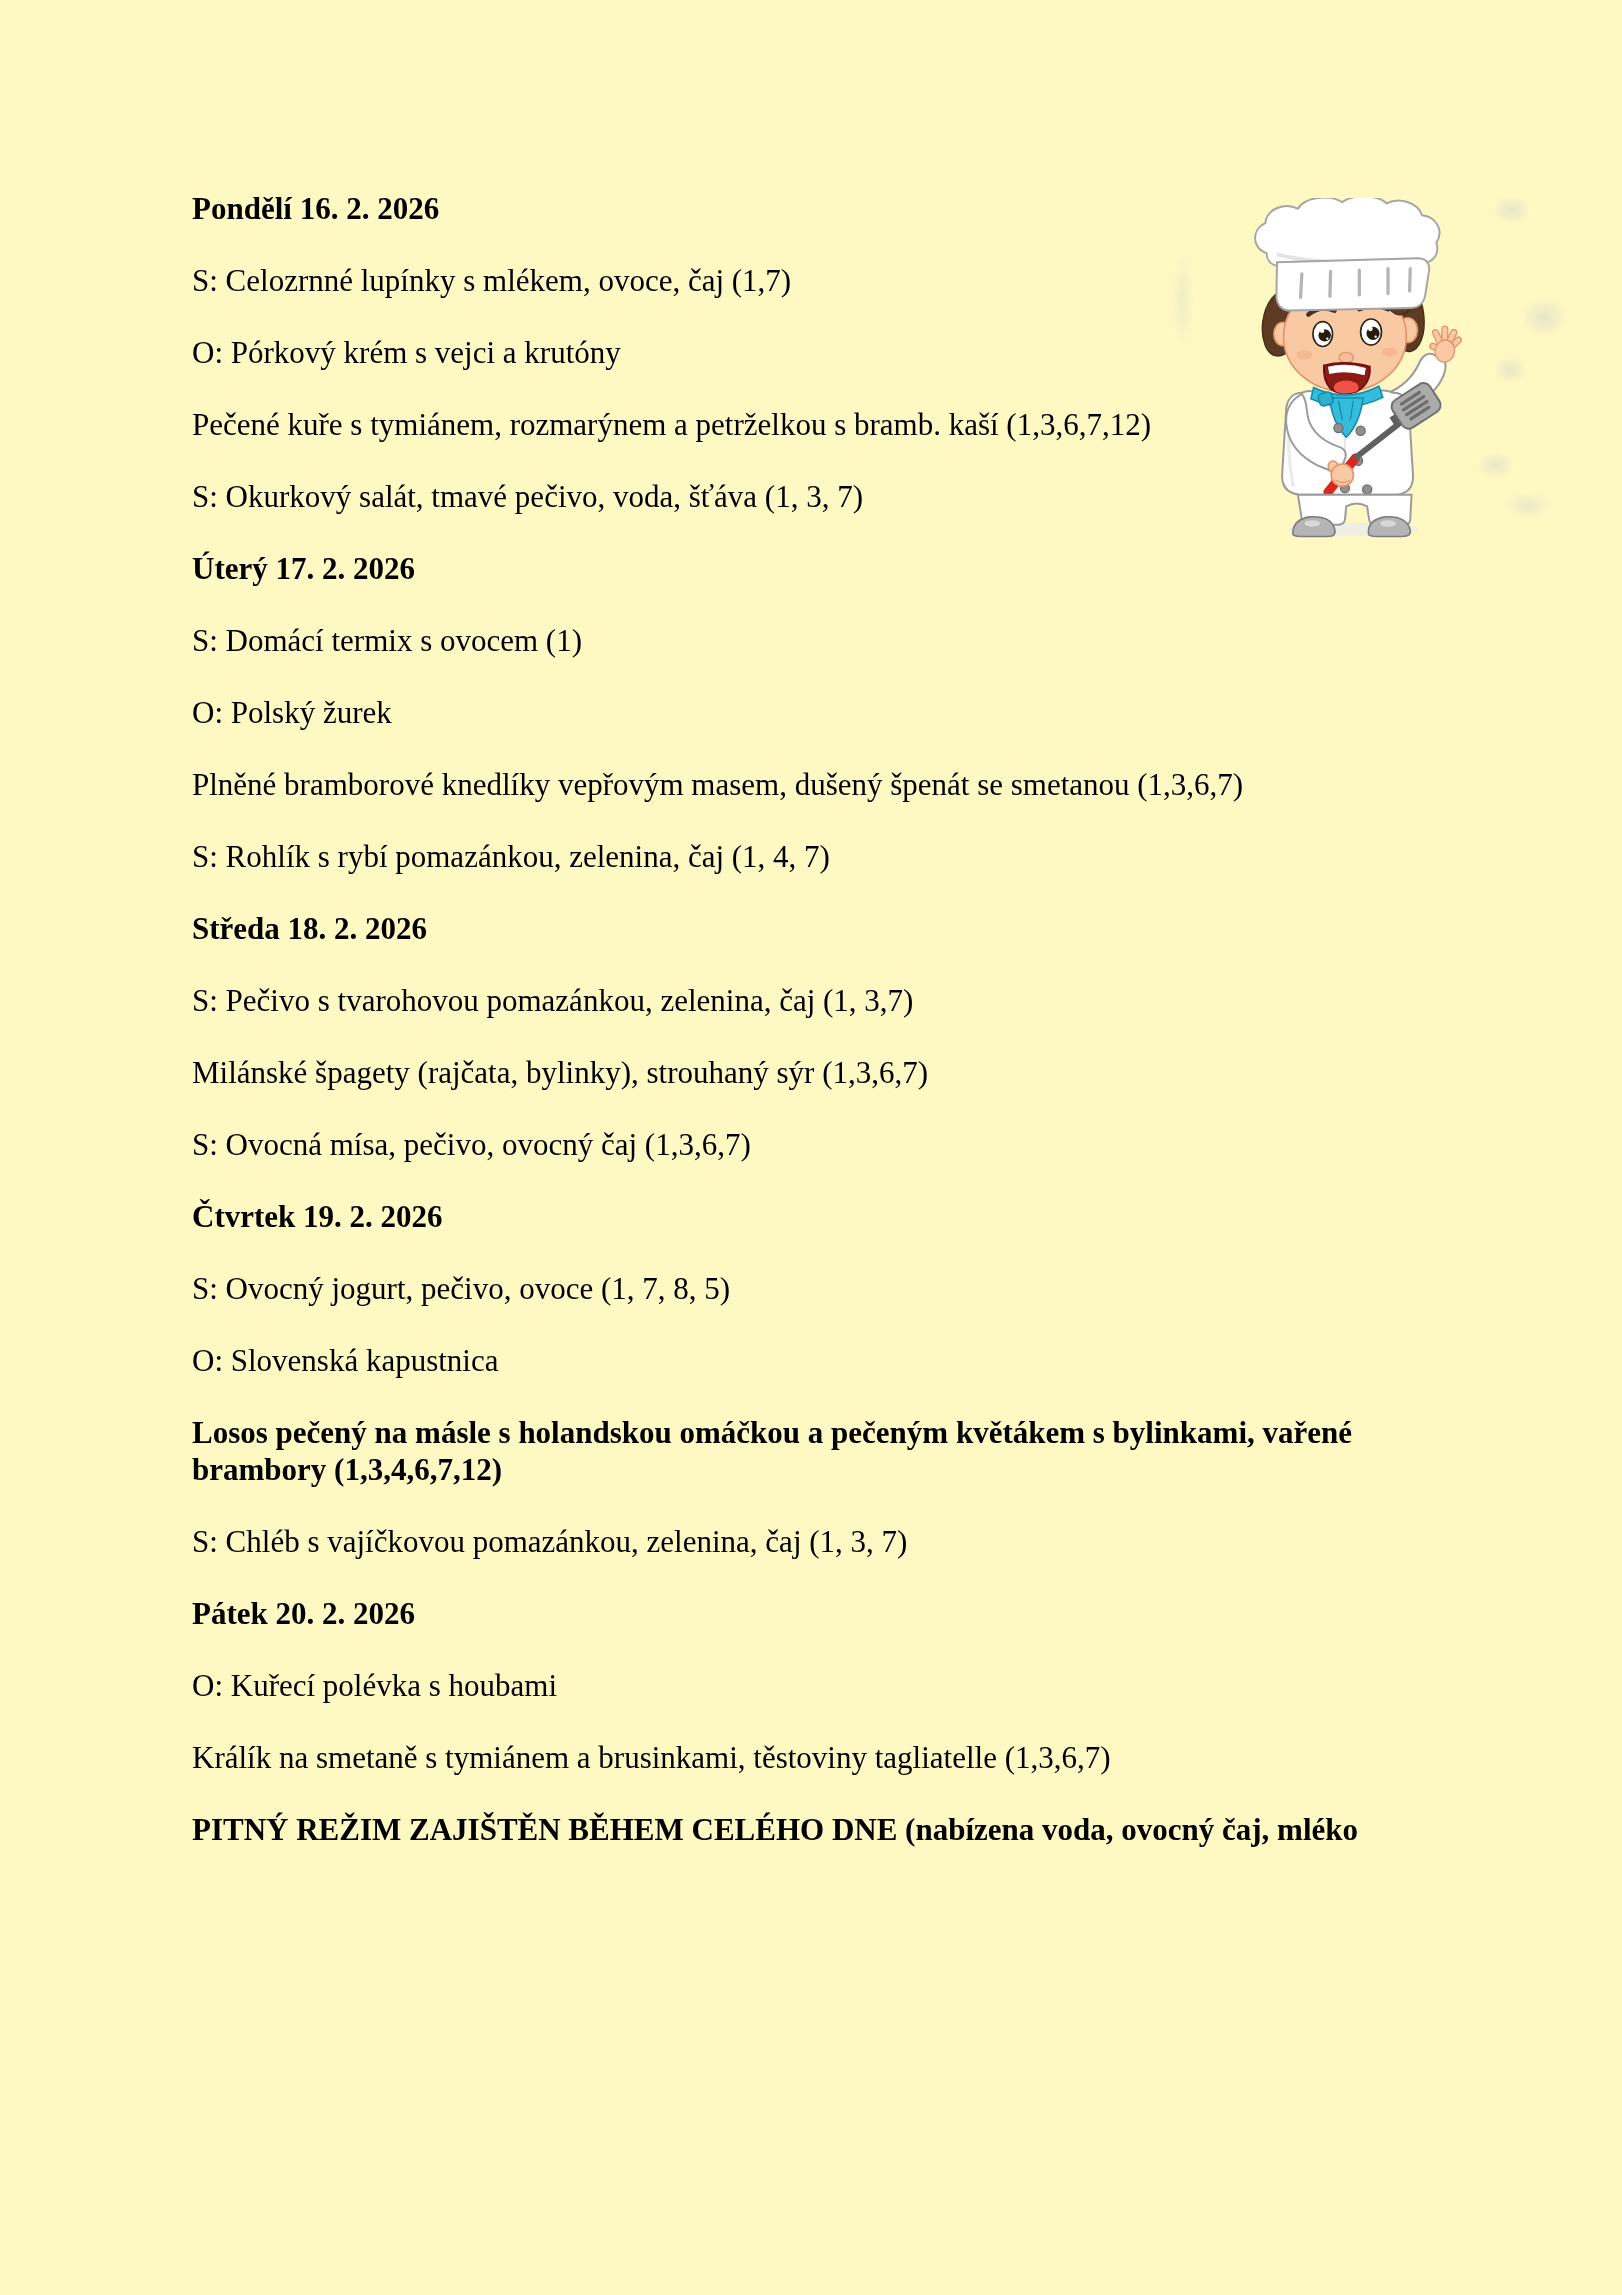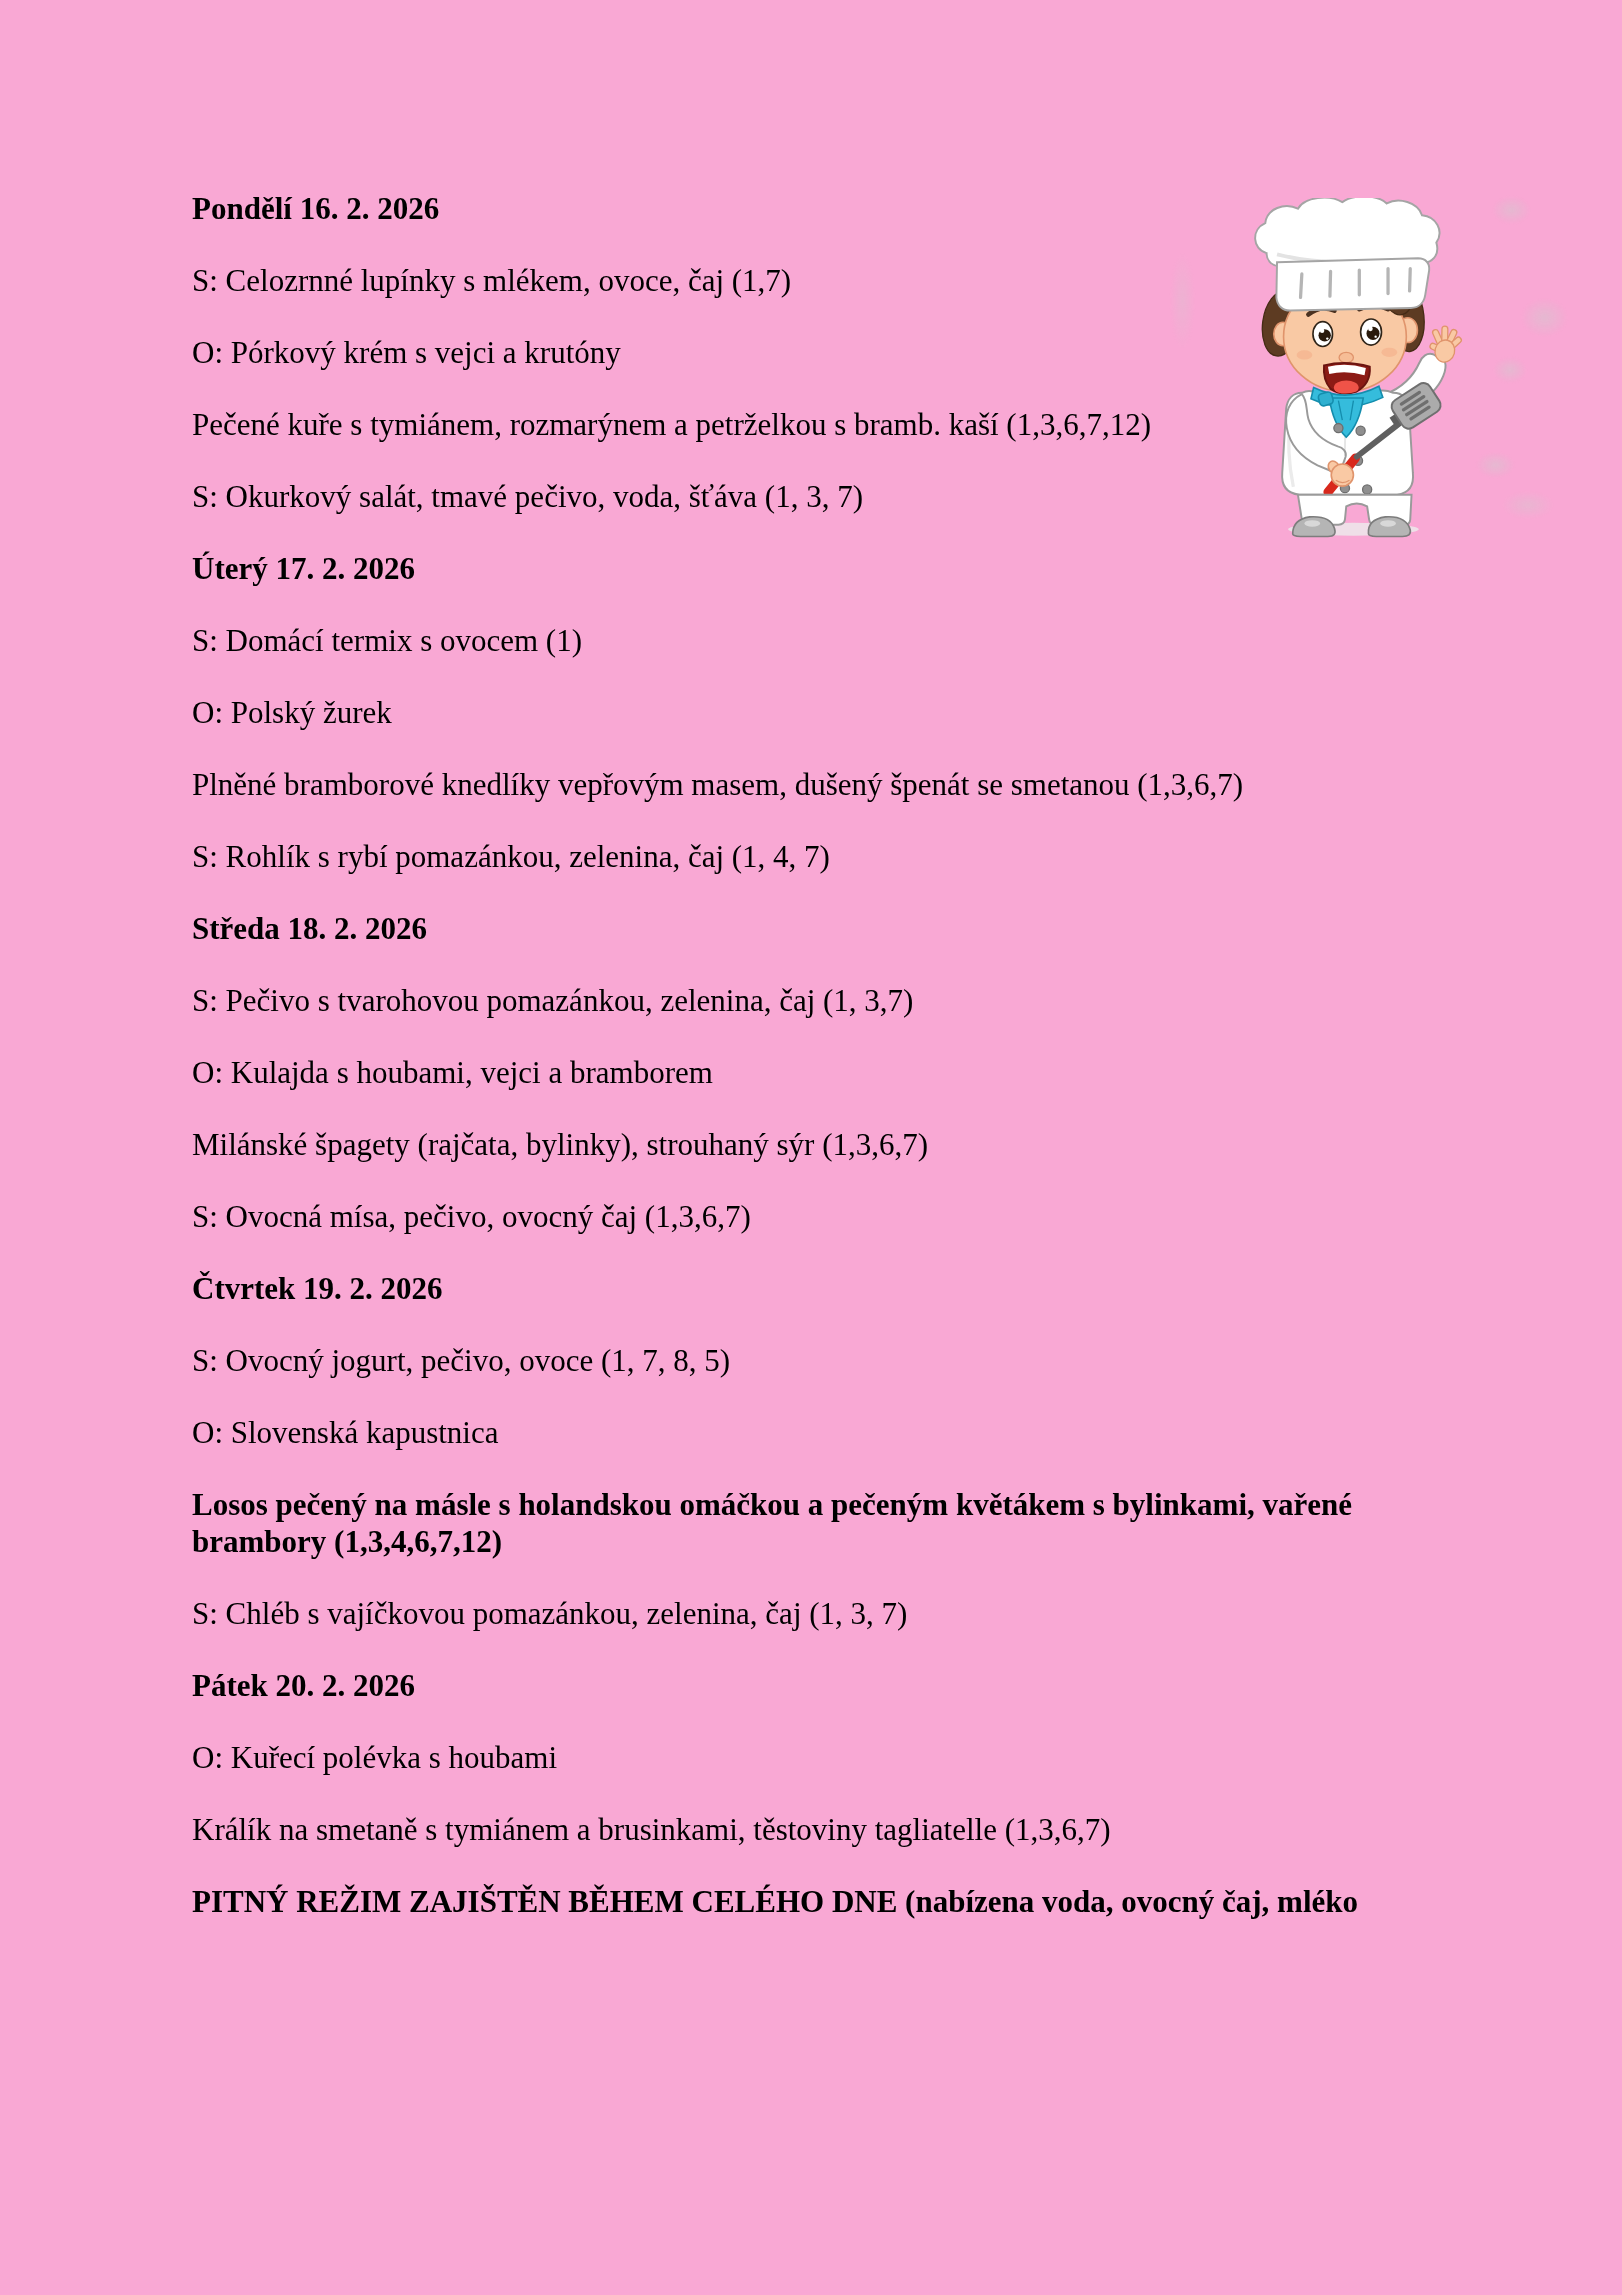--- a/index.html
+++ b/index.html
@@ -1,21 +1,21 @@
 <!DOCTYPE html>
 <html style="--chef-hat: #ffffff; --chef-hat-outline: #a5a5a5; --chef-hair: #5d3b22; --chef-hair-outline: #452b15; --chef-skin: #f9c9a4; --chef-skin-outline: #e0946c; --chef-scarf: #35bcdc; --chef-scarf-outline: #148dad; --chef-cloth: #ffffff; --chef-cloth-outline: #9a9a9a; --chef-button: #8f8f8f; --chef-spatula-head: #ababab; --chef-spatula-outline: #6f6f6f; --chef-spatula-shaft: #606060; --chef-spatula-handle: #d8281c; --chef-shoes: #b5b5b5; --chef-shoes-outline: #7d7d7d; --chef-mouth: #8c1b15; --chef-tongue: #ef5348; --chef-eye: #2a1a0c;font-size:10.5px"><head>
 <meta charset="utf-8">
 <style>
   html,body{margin:0;padding:0;}
   body{
     width:1623px;height:2295px;background:#ffffff;position:relative;
     font-family:"Liberation Serif","DejaVu Serif",serif;color:#000000;
     overflow:hidden;
   }
-  .page{position:absolute;inset:0;background:#f9a8d4;}
+  .page{position:absolute;inset:0;background:#fef9c3;}
   .content{position:absolute;left:192px;top:190px;width:1233px;}
   .line{
     font-size:31px;line-height:37px;margin:0 0 35px 0;
     white-space:nowrap;letter-spacing:0;
   }
   .line.wrap{white-space:normal;font-weight:bold;}
   .bold{font-weight:bold;}
   .chef-wrap{position:absolute;left:1247px;top:198px;width:222px;height:340px;}
   .blob{position:absolute;border-radius:50%;
     background:radial-gradient(closest-side,rgba(205,205,205,.45),rgba(205,205,205,0));
@@ -33,21 +33,20 @@
         <p class="line">O: Pórkový krém s vejci a krutóny</p>
         <p class="line">Pečené kuře s tymiánem, rozmarýnem a petrželkou s bramb. kaší (1,3,6,7,12)</p>
         <p class="line">S: Okurkový salát, tmavé pečivo, voda, šťáva (1, 3, 7)</p>
         <p class="line bold">Úterý 17. 2. 2026</p>
         <p class="line">S: Domácí termix s ovocem (1)</p>
         <p class="line">O: Polský žurek</p>
         <p class="line">Plněné bramborové knedlíky vepřovým masem, dušený špenát se smetanou (1,3,6,7)</p>
         <p class="line">S: Rohlík s rybí pomazánkou, zelenina, čaj (1, 4, 7)</p>
         <p class="line bold">Středa 18. 2. 2026</p>
         <p class="line">S: Pečivo s tvarohovou pomazánkou, zelenina, čaj (1, 3,7)</p>
-        <p class="line">O: Kulajda s houbami, vejci a bramborem</p>
         <p class="line">Milánské špagety (rajčata, bylinky), strouhaný sýr (1,3,6,7)</p>
         <p class="line">S: Ovocná mísa, pečivo, ovocný čaj (1,3,6,7)</p>
         <p class="line bold">Čtvrtek 19. 2. 2026</p>
         <p class="line">S: Ovocný jogurt, pečivo, ovoce (1, 7, 8, 5)</p>
         <p class="line">O: Slovenská kapustnica</p>
         <p class="line wrap">Losos pečený na másle s holandskou omáčkou a pečeným květákem s bylinkami, vařené brambory (1,3,4,6,7,12)</p>
         <p class="line">S: Chléb s vajíčkovou pomazánkou, zelenina, čaj (1, 3, 7)</p>
         <p class="line bold">Pátek 20. 2. 2026</p>
         <p class="line">O: Kuřecí polévka s houbami</p>
         <p class="line">Králík na smetaně s tymiánem a brusinkami, těstoviny tagliatelle (1,3,6,7)</p>

